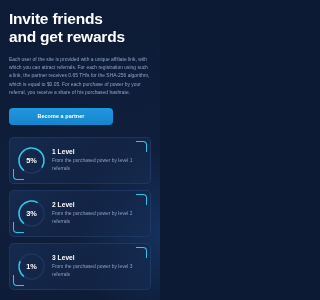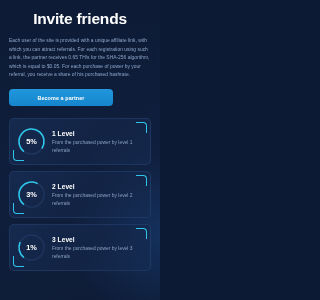--- a/index.html
+++ b/index.html
@@ -54,21 +54,21 @@
 
   
   .heading {
     color: #ffffff;
     font-size: 15.5px;
     line-height: 1.18;
     font-weight: bold;
     letter-spacing: -0.2px;
     margin-bottom: 9px;
   }
-  .heading .ln { display: block; text-align: center; }
+  .heading .ln { display: block; }
 
   
   .lead {
     color: #8fa6c9;
     font-size: 4.9px;
     line-height: 1.72;
     letter-spacing: 0.02px;
     margin-bottom: 10px;
     max-width: 143px;
   }
@@ -164,20 +164,21 @@
 <body>
 
 <div id="page">
   <div id="dots"></div>
   <div id="dots-mask"></div>
 
   <div id="content">
 
     <h1 class="heading">
       <span class="ln">Invite friends</span>
+      <span class="ln">and get rewards</span>
     </h1>
 
     <p class="lead">Each user of the site is provided with a unique affiliate link, with which you can attract referrals. For each registration using such a link, the partner receives 0.65 TH/s for the SHA-256 algorithm, which is equal to $0.05. For each purchase of power by your referral, you receive a share of his purchased hashrate.</p>
 
     <button class="cta">Become a partner</button>
 
     <div class="cards">
         <div class="card">
           <span class="corner tr"></span>
           <span class="corner bl"></span>

